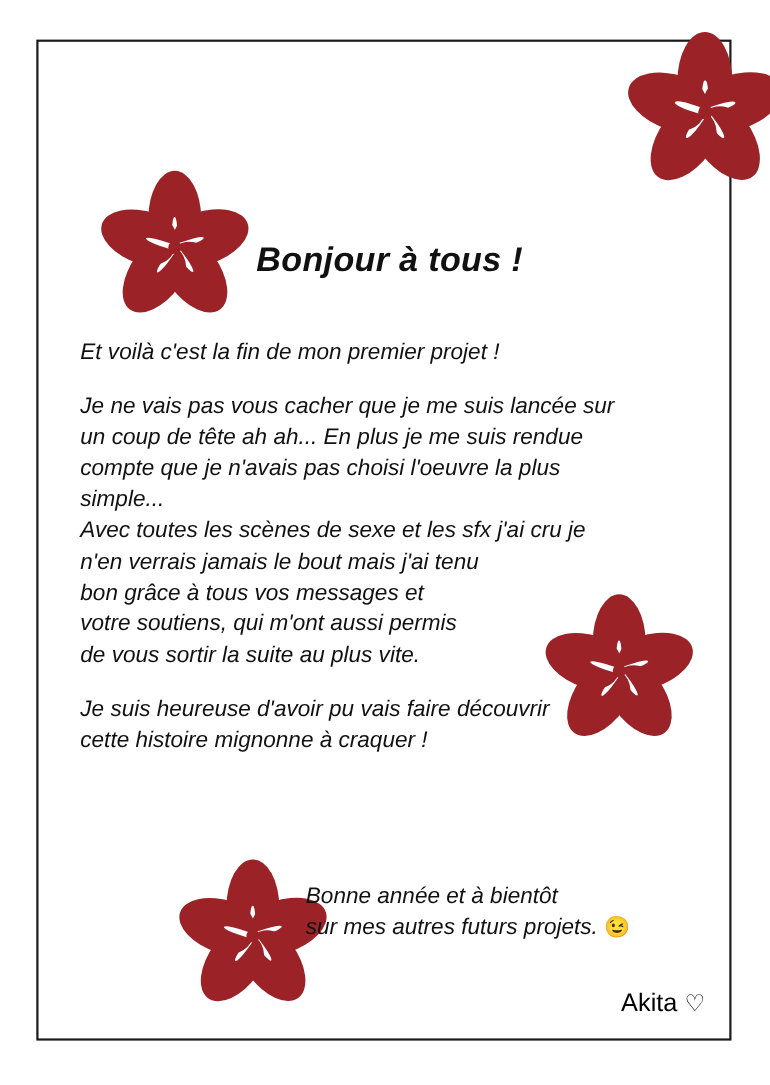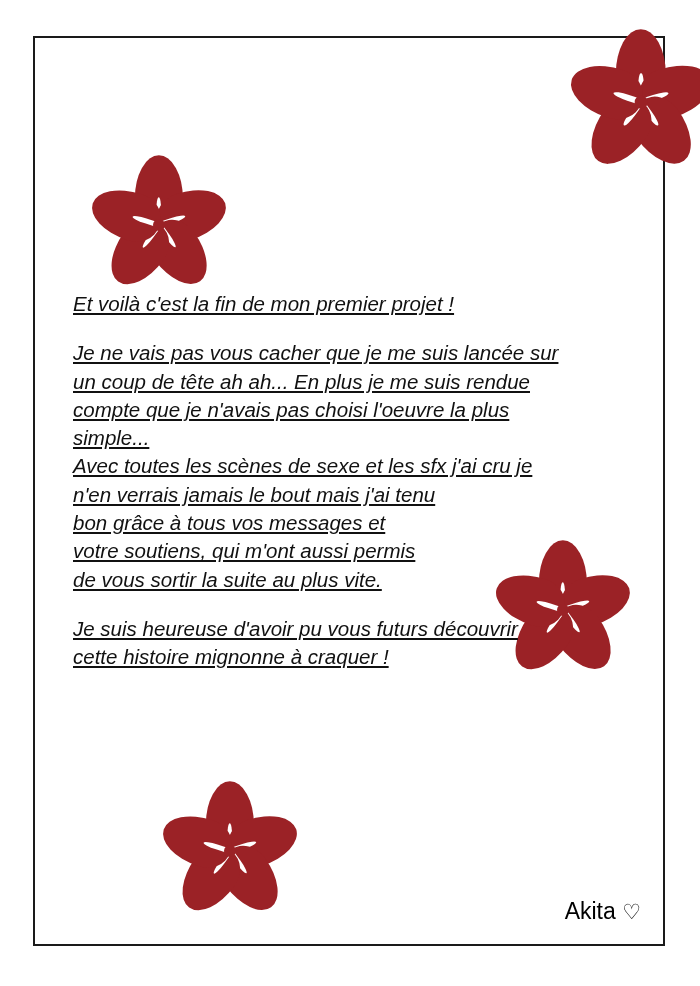--- a/index.html
+++ b/index.html
@@ -124,23 +124,22 @@
     position: absolute;
     left: 40px;
     top: 254px;
     width: 570px;
     font-size: 20.5px;
     font-style: italic;
     color: #111111;
     line-height: 1.38;
   }
   .body-text p {
-    margin: 0 0 21px 0;
+    margin: 16px 0 21px 0;
     white-space: pre-line;
-    text-decoration: underline;
   }
   .body-text p.tight {
     margin-bottom: 0;
   }
   .closing {
     position: absolute;
     left: 245px;
     top: 765px;
     width: 340px;
     font-size: 20.5px;
@@ -203,33 +202,36 @@
 
     <div class="flower flower-bottom">
       <div class="petal p1"></div>
       <div class="petal p2"></div>
       <div class="petal p3"></div>
       <div class="petal p4"></div>
       <div class="petal p5"></div>
       <div class="core"></div>
     </div>
 
+    <div class="title">Bonjour à tous !</div>
 
     <div class="body-text">
       <p>Et voilà c'est la fin de mon premier projet !</p>
       <p>Je ne vais pas vous cacher que je me suis lancée sur
 un coup de tête ah ah... En plus je me suis rendue
 compte que je n'avais pas choisi l'oeuvre la plus
 simple...
 Avec toutes les scènes de sexe et les sfx j'ai cru je
 n'en verrais jamais le bout mais j'ai tenu
 bon grâce à tous vos messages et
 votre soutiens, qui m'ont aussi permis
 de vous sortir la suite au plus vite.</p>
-      <p class="tight">Je suis heureuse d'avoir pu vous futurs découvrir
+      <p class="tight">Je suis heureuse d'avoir pu vais faire découvrir
 cette histoire mignonne à craquer !</p>
     </div>
 
+    <div class="closing"><span>Bonne année et à bientôt
+sur mes autres futurs projets.</span> <span class="emoji">😉</span></div>
 
     <div class="signature"><span>Akita</span> <span class="heart">♡</span></div>
 
   </div>
 </div>
 
 </body></html>

